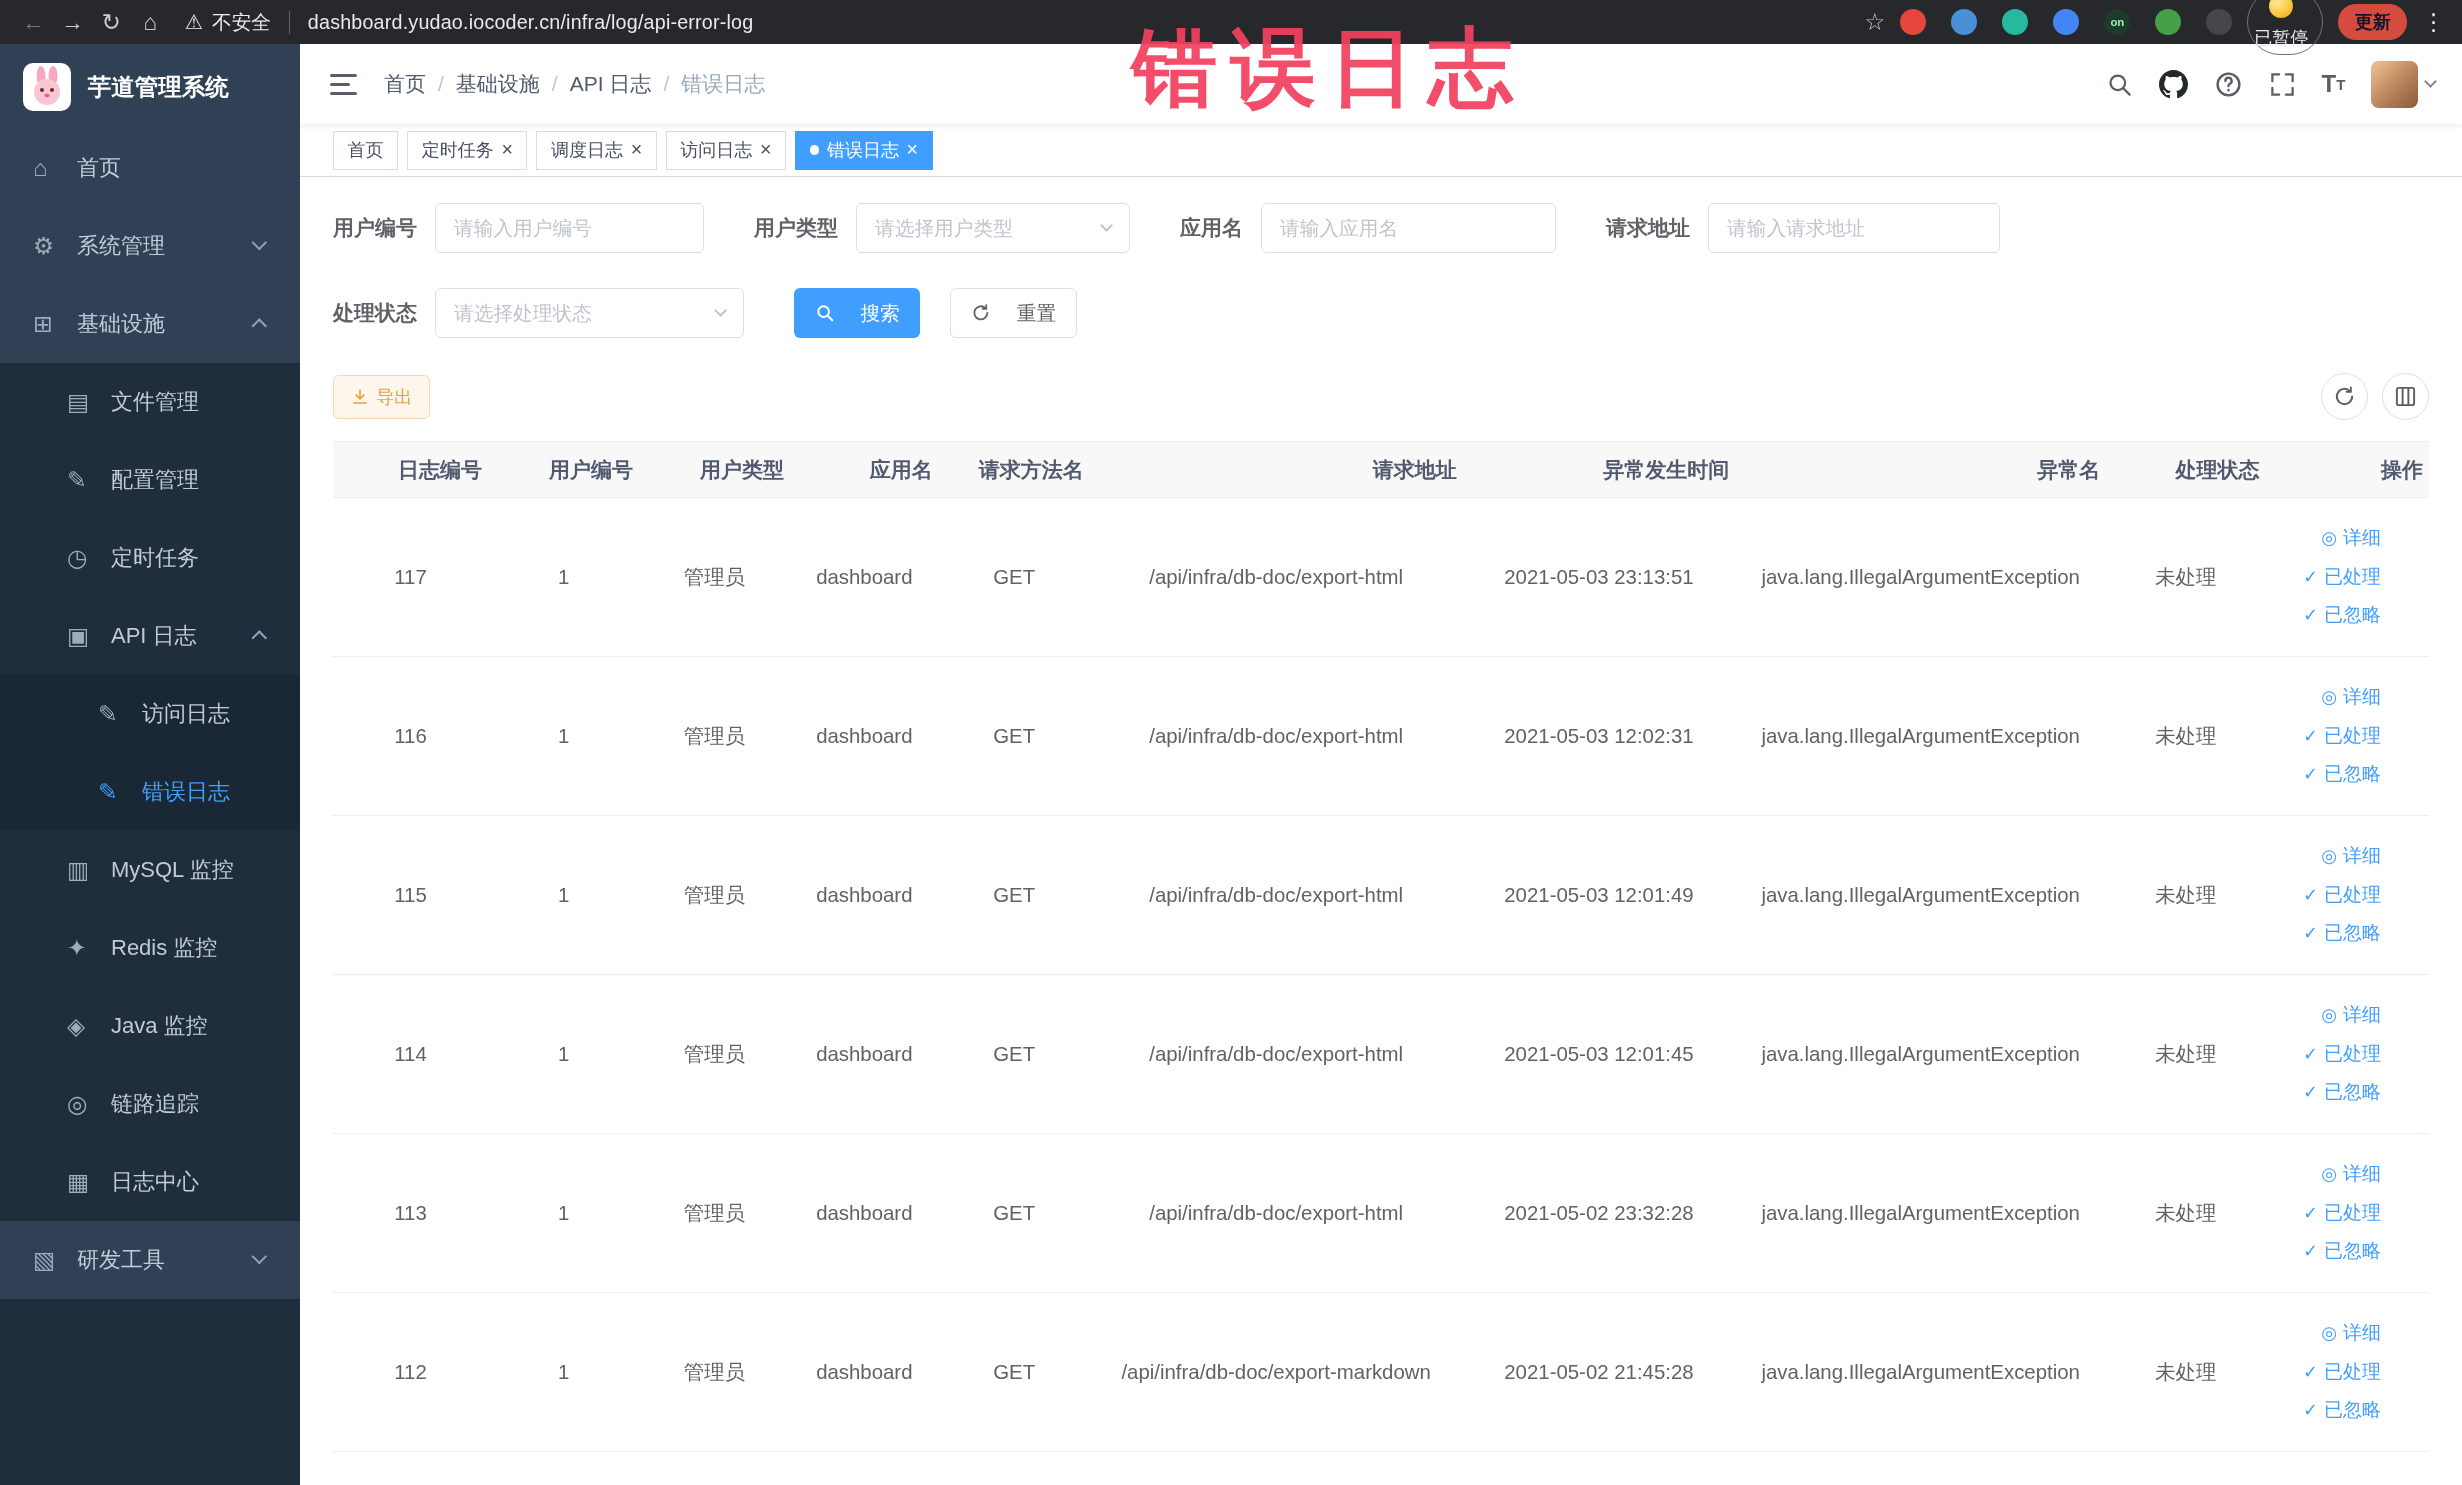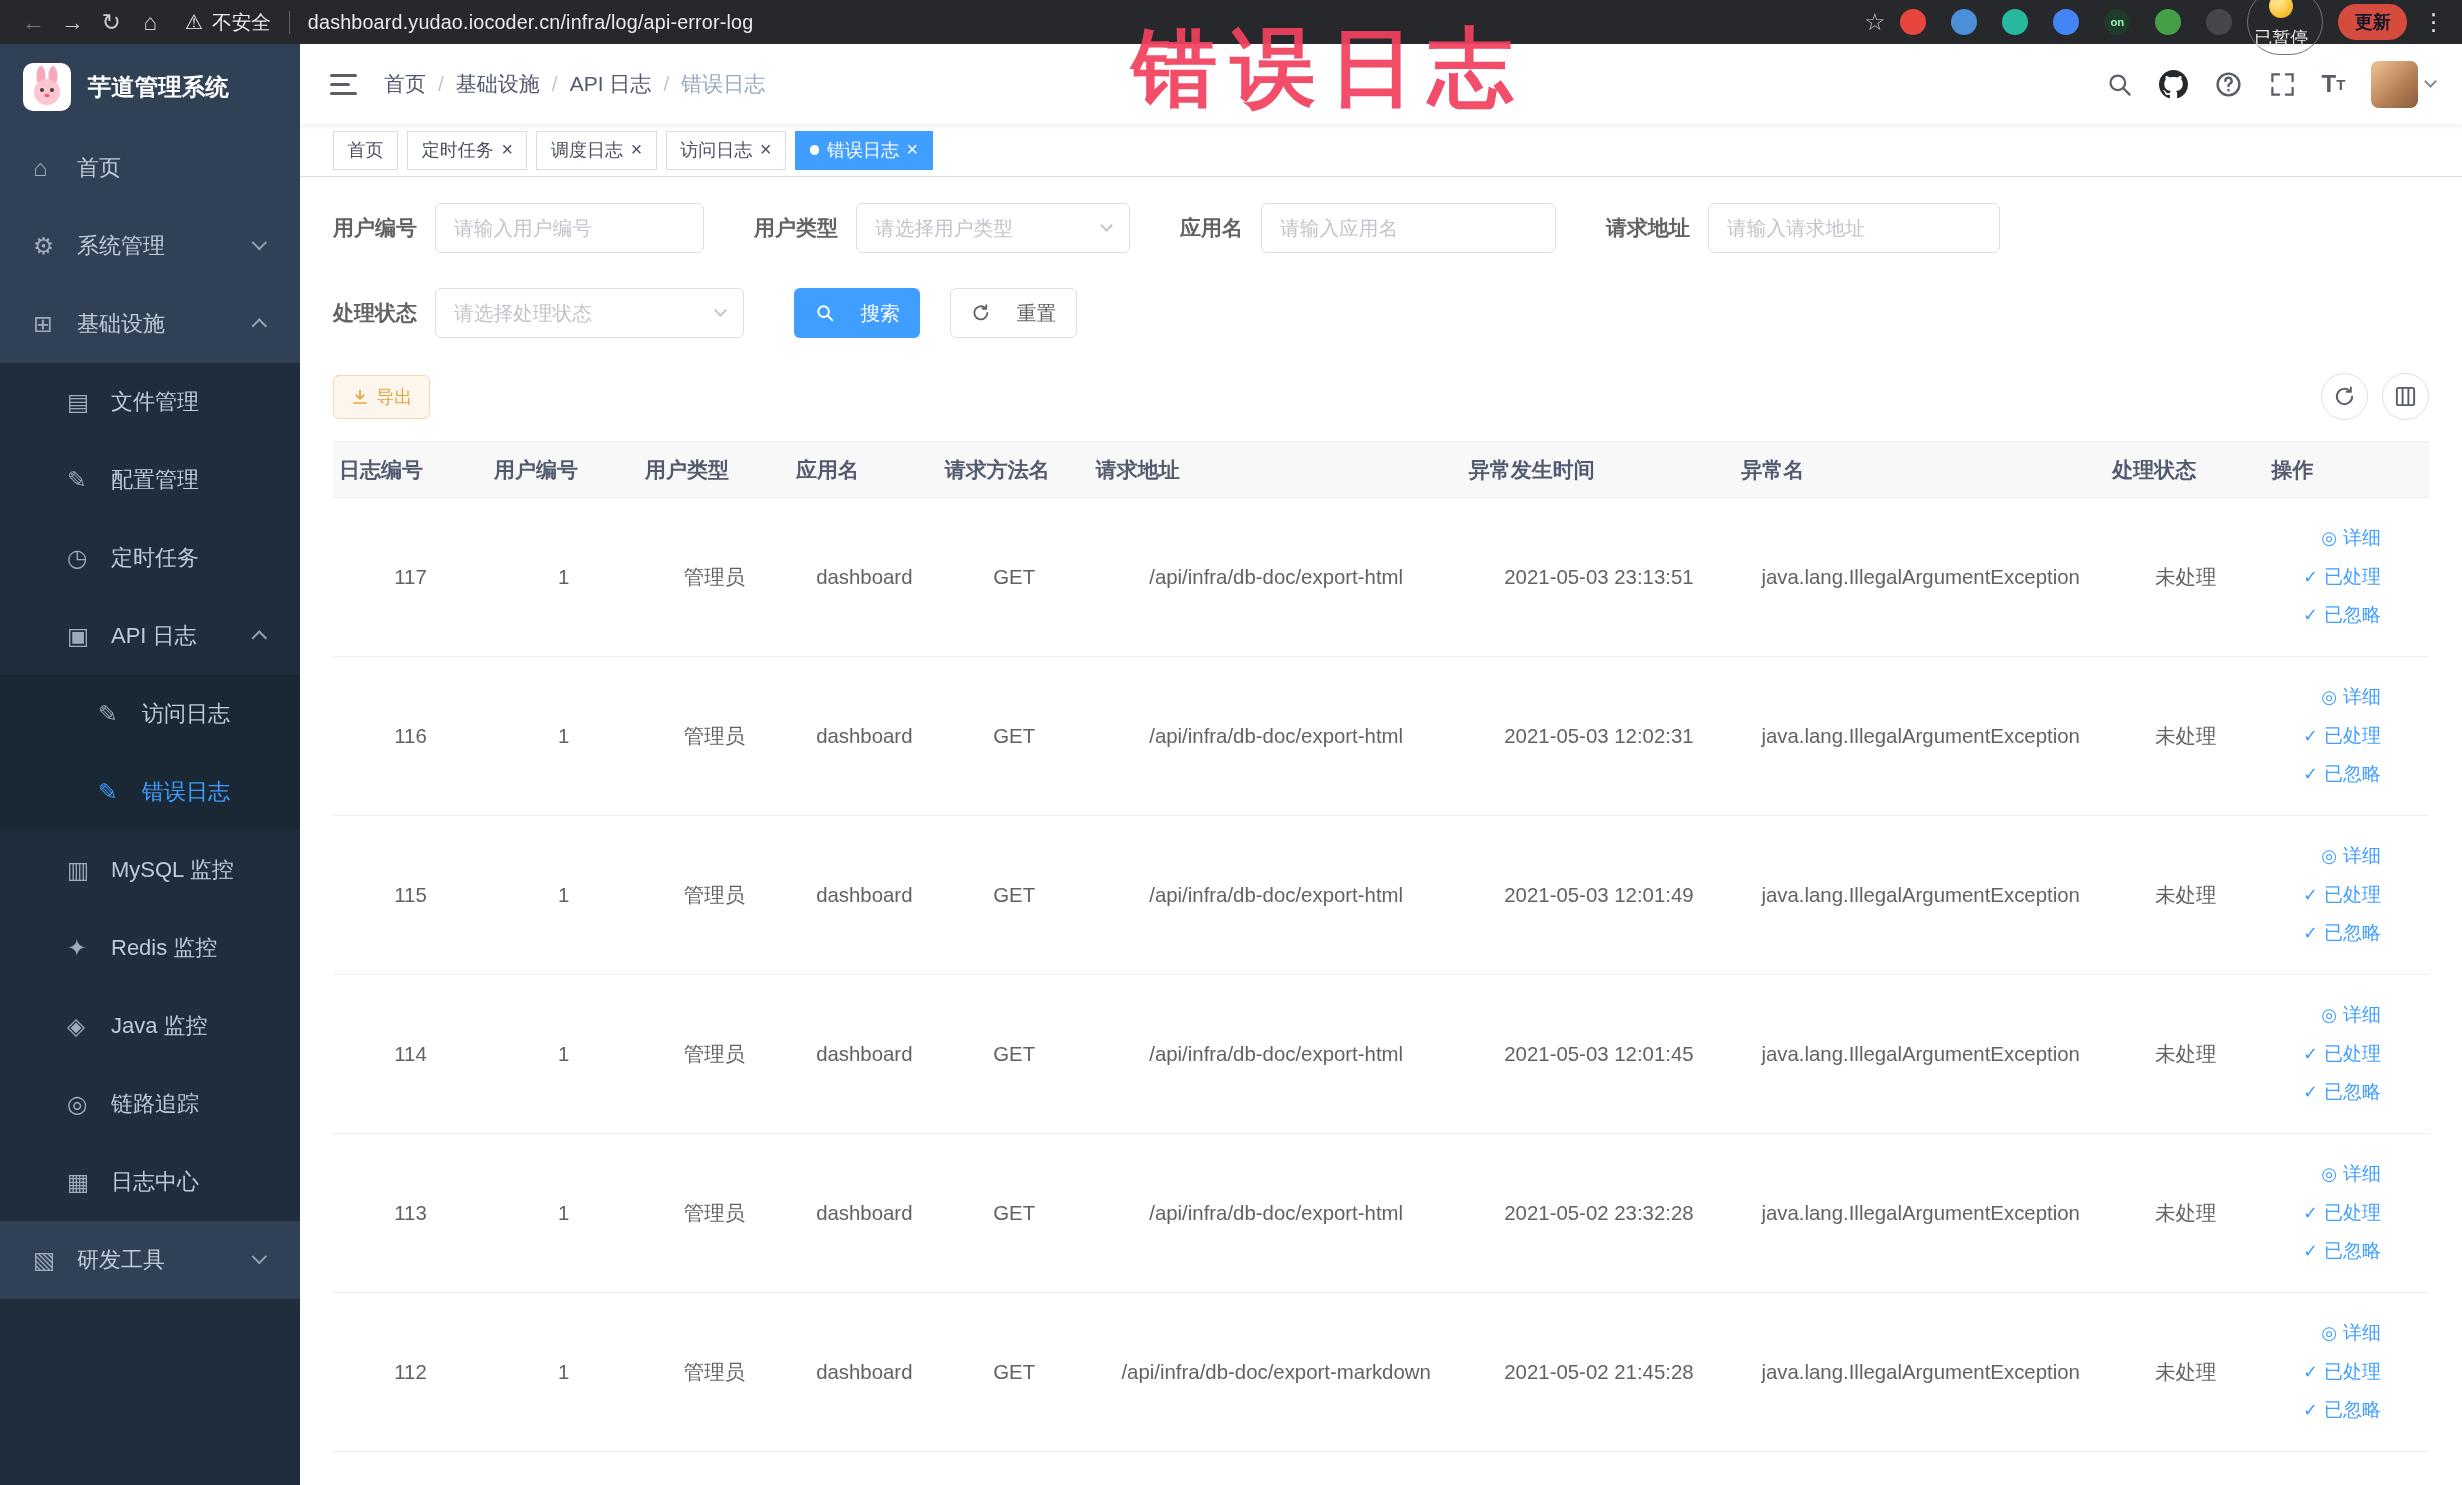--- a/index.html
+++ b/index.html
@@ -83,21 +83,21 @@
   .btn{display:inline-flex;align-items:center;gap:26px;height:50px;border-radius:6px;font-size:19.7px;padding:0 19.7px;cursor:pointer;border:0.8px solid transparent;font-family:inherit;white-space:nowrap;}
   .btn-primary{background:#409eff;color:#fff;}
   .btn-plain{background:#fff;border-color:#dcdfe6;color:#606266;}
   .btn-export{display:inline-flex;align-items:center;gap:7.6px;height:44px;background:#fdf6ec;border:0.8px solid #f5dab1;color:#e6a23c;font-size:18px;padding:0 16.7px;border-radius:6px;cursor:pointer;font-family:inherit;}
   .toolbar-row{display:flex;align-items:center;justify-content:space-between;margin-bottom:21px;}
   .toolbar-right{display:flex;gap:13.6px;}
   .circle-btn{width:47px;height:47px;border-radius:50%;border:0.8px solid #dcdfe6;background:#fff;display:flex;align-items:center;justify-content:center;color:#5a5e66;cursor:pointer;}
 
   
   .tbl{width:100%;border-collapse:collapse;table-layout:fixed;}
-  .tbl thead th{background:#f8f8f9;color:#515a6e;font-size:21px;font-weight:700;height:56px;border-top:0.8px solid #ebeef5;border-bottom:0.8px solid #ebeef5;text-align:left;padding:0 6px;}
+  .tbl thead th{background:#f8f8f9;color:#515a6e;font-size:21px;font-weight:700;height:56px;border-top:0.8px solid #ebeef5;border-bottom:0.8px solid #ebeef5;text-align:right;padding:0 6px;}
   .tbl tbody td{height:159px;text-align:center;font-size:20.4px;color:#606266;border-bottom:0.8px solid #ebeef5;padding:0 7.6px;word-break:break-all;}
   .tbl td.actions{text-align:right;padding-right:48px;}
   .action-link{display:flex;align-items:center;justify-content:flex-end;gap:6px;color:#409eff;font-size:19px;line-height:2.05;text-decoration:none;cursor:pointer;}
   .action-ico{font-size:18px;}
 
   
   .watermark{position:absolute;left:1132px;top:10.6px;font-size:85px;font-weight:900;color:#f3415e;letter-spacing:13.6px;opacity:.93;z-index:50;pointer-events:none;white-space:nowrap;}
 </style>
 </head>
 <body>

